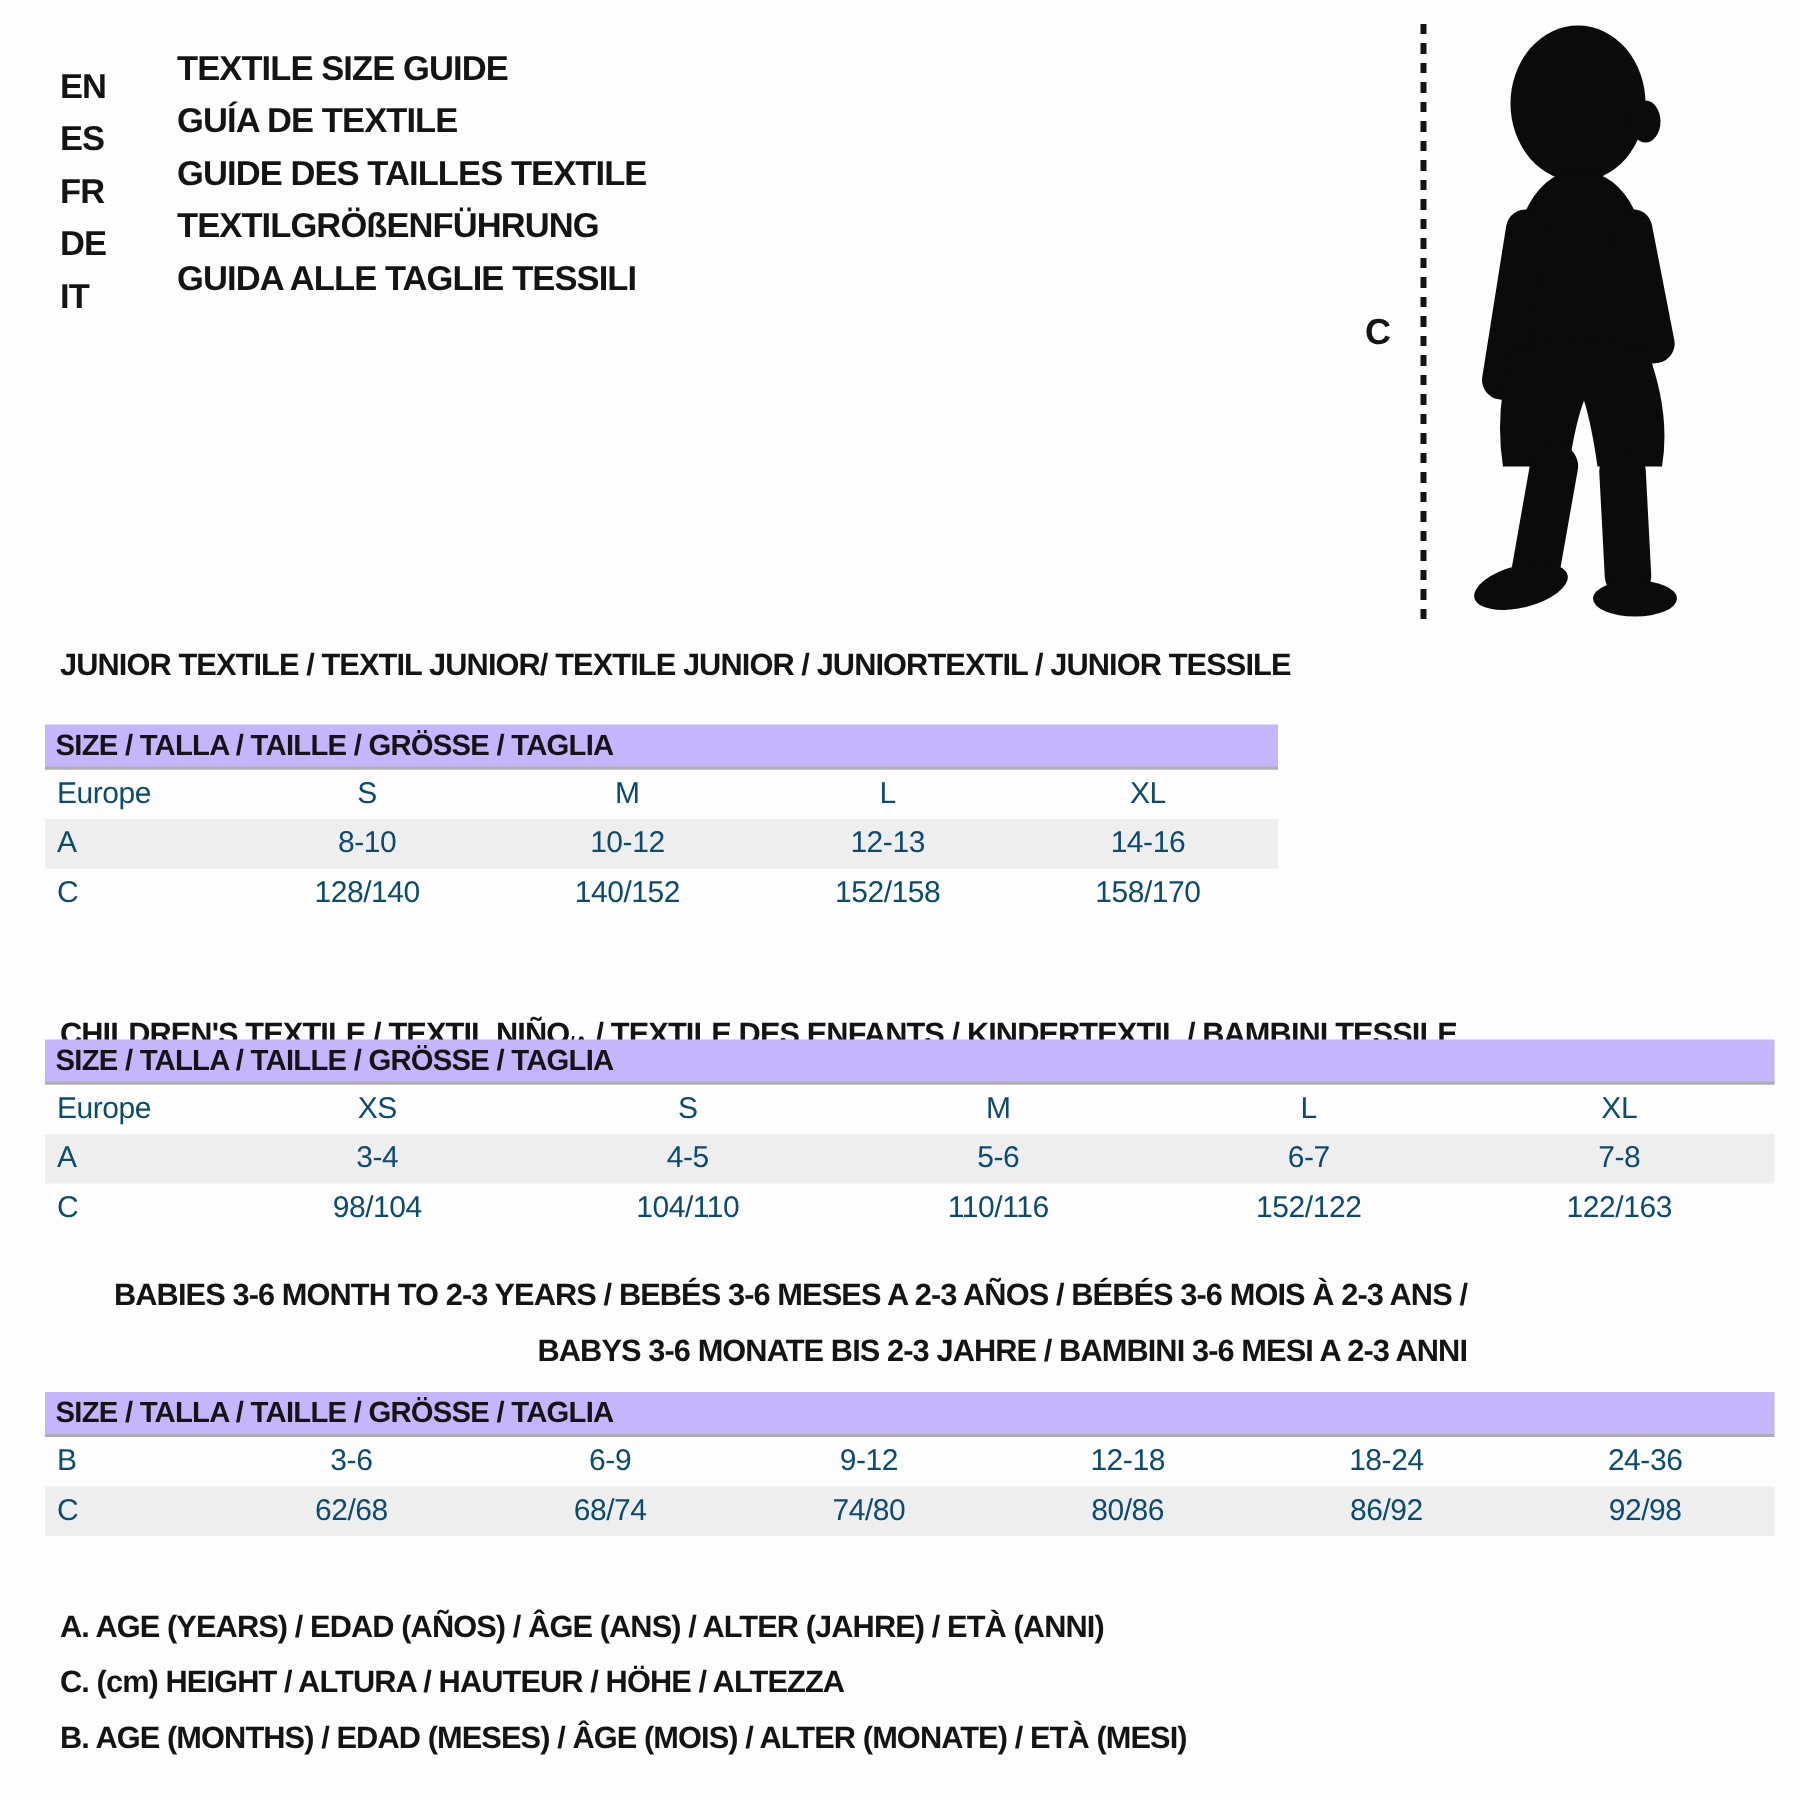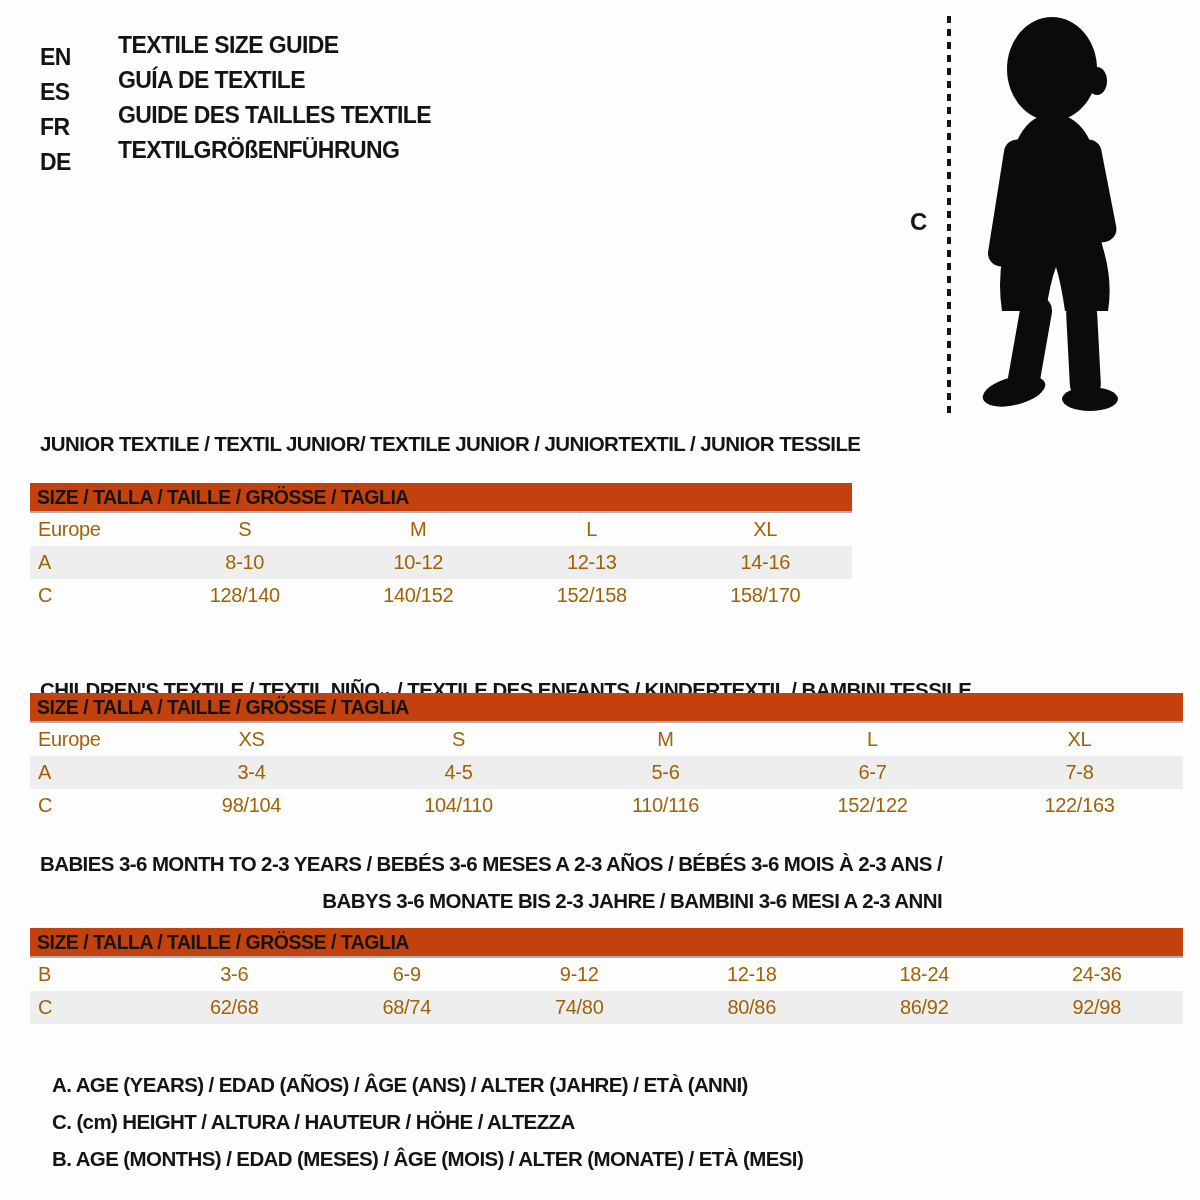--- a/index.html
+++ b/index.html
@@ -19,43 +19,43 @@
   
   .dash-line { position:absolute; left:947px; top:16px; width:4px; height:400px;
                background:repeating-linear-gradient(to bottom, #141414 0 7px, transparent 7px 13px); }
   .c-label { position:absolute; left:910px; top:208px; font-weight:700; font-size:24px; }
   .baby { position:absolute; left:966px; top:15px; }
 
   
   .sec-title { position:absolute; left:40px; font-weight:700; font-size:20.5px;
                letter-spacing:-0.6px; white-space:nowrap;text-align:right; }
   .sec-title .subsm { font-size:13px; vertical-align:-4px; letter-spacing:-0.3px; }
-  .twoline div { height:37px; line-height:37px; }
+  .twoline div { height:37px; line-height:37px;margin-left:36px; }
 
   
   .tablewrap { position:absolute; left:30px; }
-  .hbar { height:28px; line-height:29px; background:#c2410c;
+  .hbar { height:28px; line-height:29px; background:#c4b5fd;
           border-bottom:2px solid #aeaeae; padding-left:7px;
           font-weight:700; font-size:19.5px; letter-spacing:-0.5px; }
   table { width:100%; border-collapse:collapse; table-layout:fixed; }
   td { height:33px; text-align:center; font-size:20px; font-weight:400;
-       letter-spacing:-0.3px; padding:0; color:#a16207; }
+       letter-spacing:-0.3px; padding:0; color:#0c4a6e; }
   td.lab { text-align:left; padding-left:8px; }
   .t4 td.lab { width:120px; }
   .t5 td.lab, .t6 td.lab { width:110px; }
   tr.shaded { background:#eeeeee; }
   #junior-table   { top:483px; width:822px; }
   #children-table { top:693px; width:1153px; }
   #babies-table   { top:928px; width:1153px; }
   #junior-title   { top:432px; }
   #children-title { top:678px; }
   #babies-title   { top:845px; }
 
   
-  .legend { position:absolute; left:52px; top:1066px; }
+  .legend { position:absolute; left:40px; top:1066px; }
   .legend-line { height:37px; line-height:37px; font-weight:700; font-size:20.5px;
                  letter-spacing:-0.6px; white-space:nowrap; }
 </style>
 </head>
 <body>
 
 <div class="canvas">
 
   <div class="lang-block">
     <div class="lang-row">
@@ -66,20 +66,24 @@
       <span class="lang-code">ES</span>
       <span class="lang-label">GUÍA DE TEXTILE</span>
     </div>
     <div class="lang-row">
       <span class="lang-code">FR</span>
       <span class="lang-label">GUIDE DES TAILLES TEXTILE</span>
     </div>
     <div class="lang-row">
       <span class="lang-code">DE</span>
       <span class="lang-label">TEXTILGRÖßENFÜHRUNG</span>
+    </div>
+    <div class="lang-row">
+      <span class="lang-code">IT</span>
+      <span class="lang-label">GUIDA ALLE TAGLIE TESSILI</span>
     </div>
   </div>
 
   <div class="dash-line"></div>
   <div class="c-label">C</div>
   <svg class="baby" width="172" height="398" viewBox="0 0 172 398" aria-hidden="true">
     <g fill="#0b0b0b">
       <ellipse cx="86" cy="54" rx="45" ry="52"></ellipse>
       <ellipse cx="131" cy="66" rx="10" ry="14"></ellipse>
       <path d="M50,128 Q62,100 86,98 Q112,100 124,126 L136,232 Q86,248 38,232 Z"></path>

